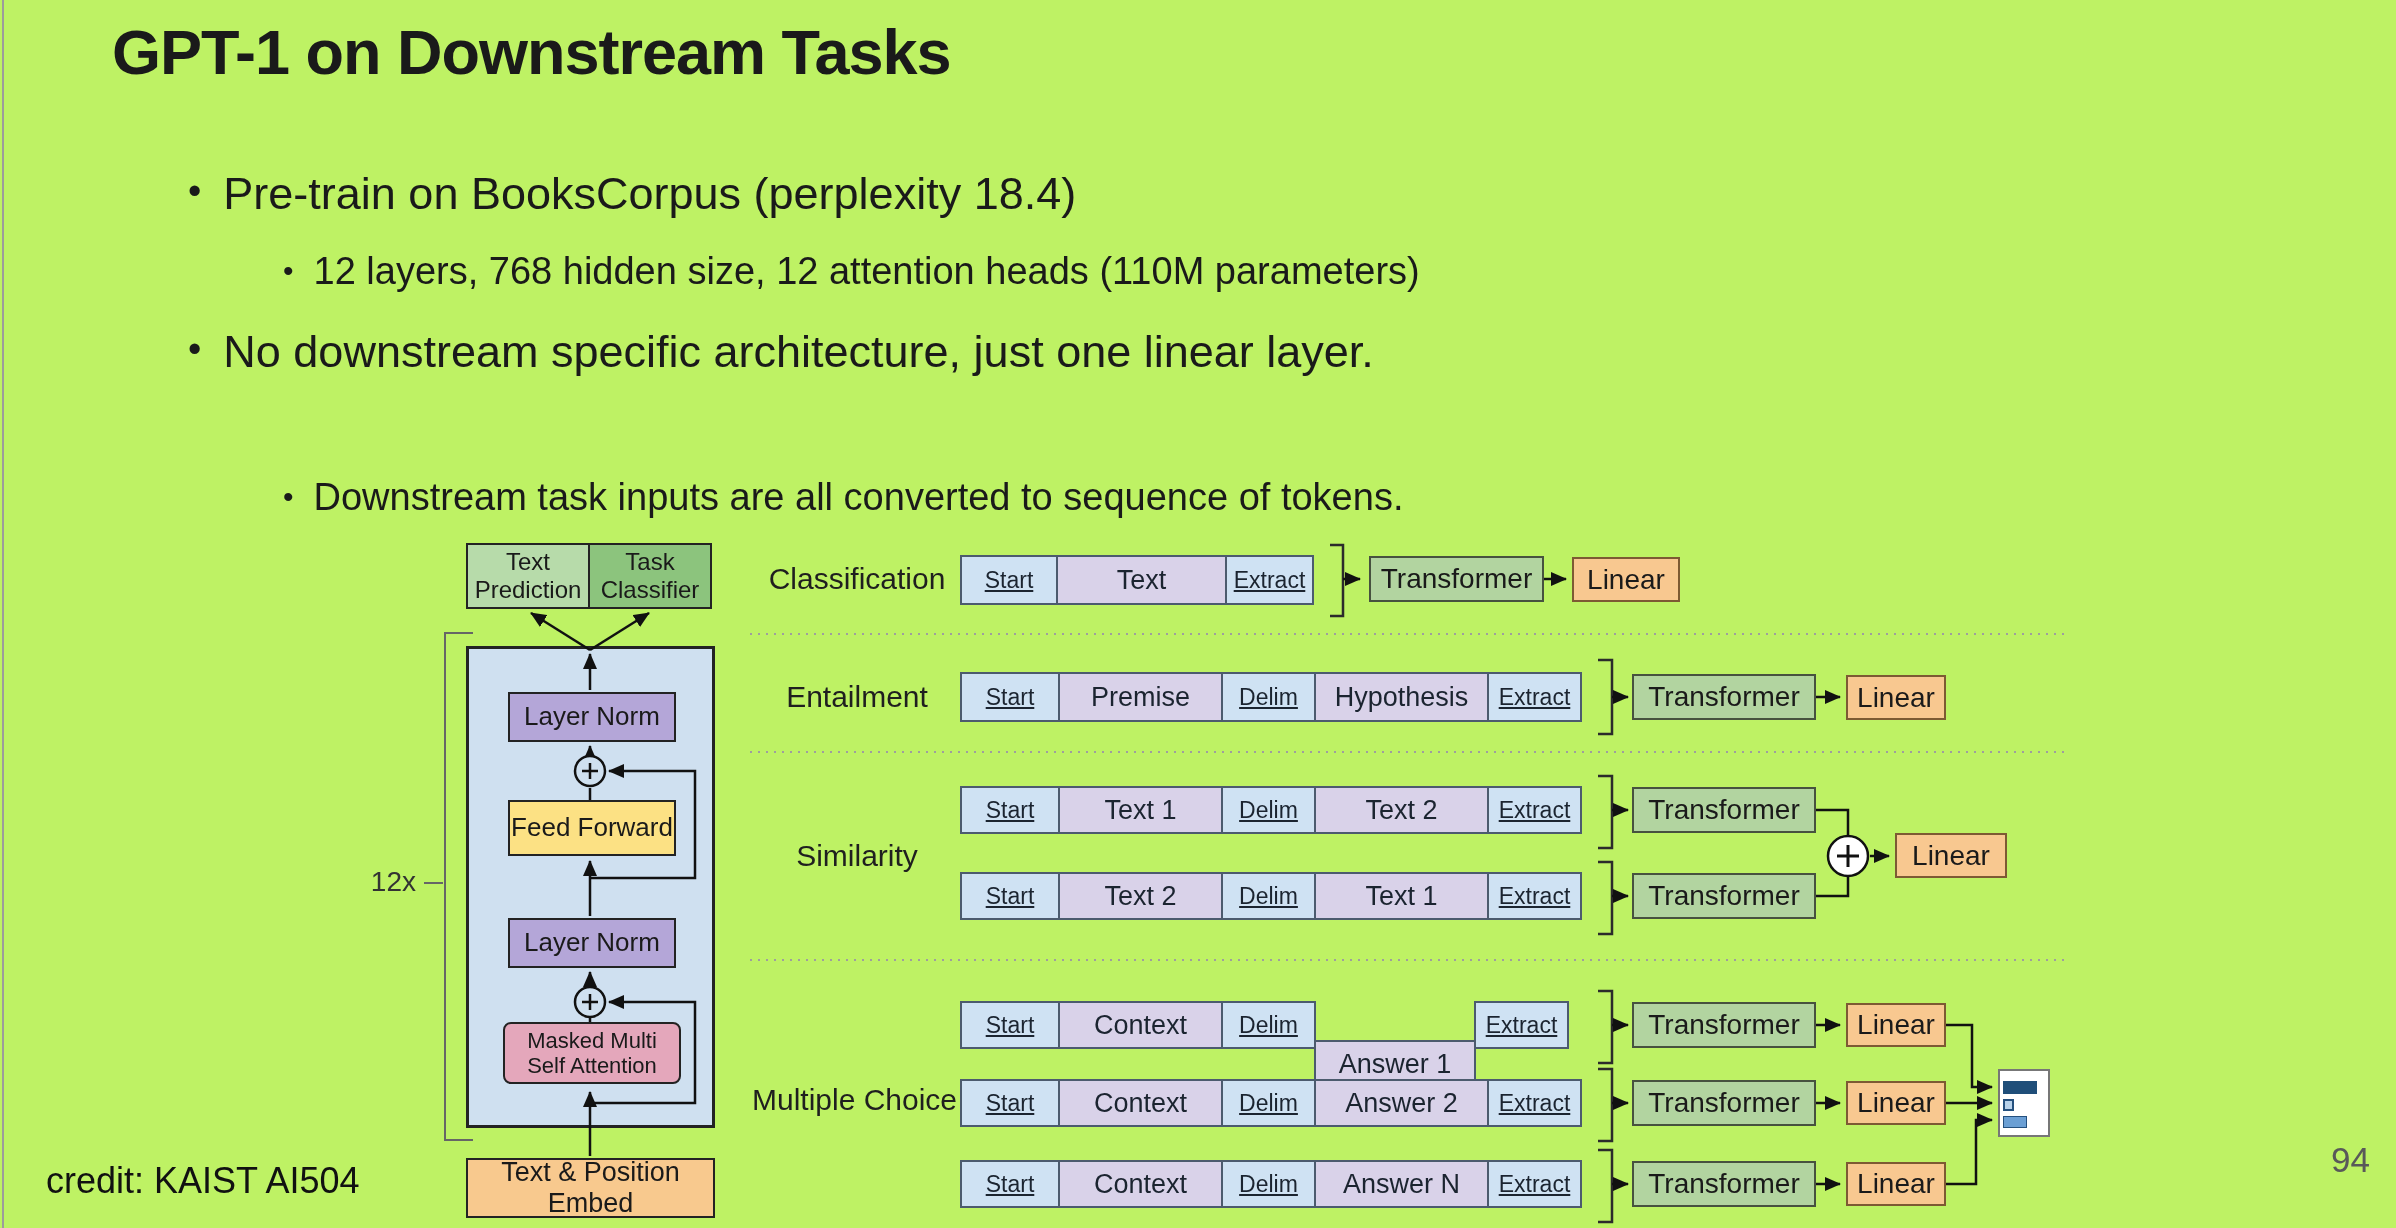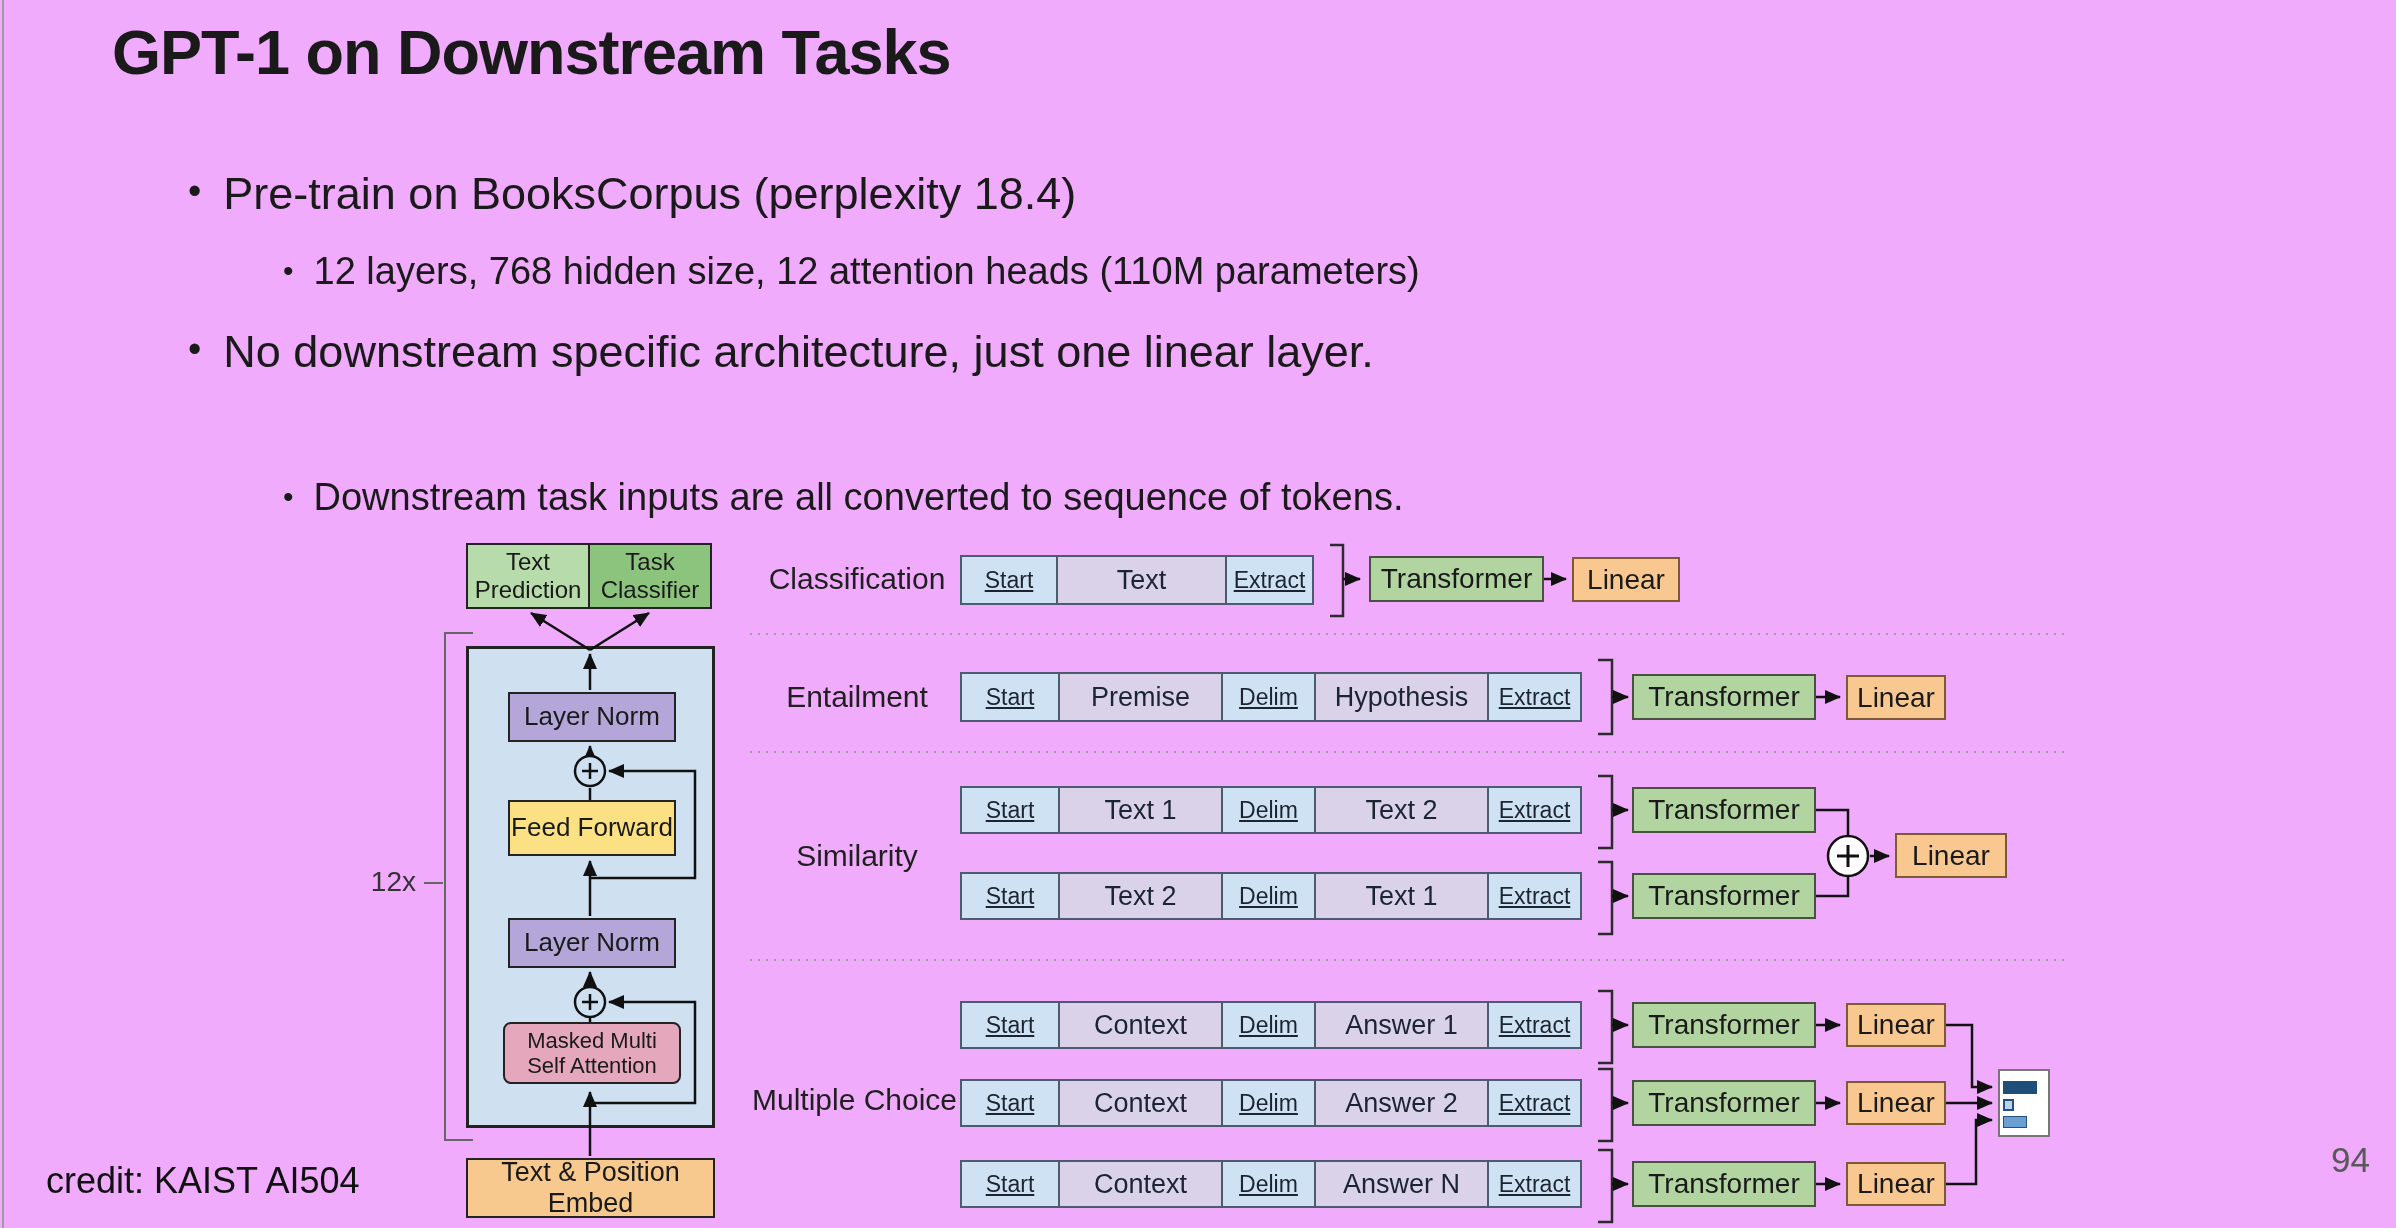--- a/index.html
+++ b/index.html
@@ -1,16 +1,16 @@
 <!DOCTYPE html>
 <html><head>
 <meta charset="utf-8">
 <style>
   html,body{margin:0;padding:0;background:#e8e8e8;}
-  .page{position:relative;width:2396px;height:1228px;background:#f0abfc;overflow:hidden;
+  .page{position:relative;width:2396px;height:1228px;background:#bef264;overflow:hidden;
         font-family:"Liberation Sans",sans-serif;color:#1a1a1a;}
   .abs{position:absolute;box-sizing:border-box;}
   .edge{position:absolute;left:2px;top:0;width:2px;height:1228px;background:#9c9c9c;}
   .title{font-size:63px;font-weight:700;letter-spacing:-1px;white-space:nowrap;}
   .bullet{display:flex;align-items:flex-start;white-space:nowrap;}
   .bullet .dot::before{content:"\2022";}
   .l1{font-size:45px;}
   .l1 .dot{margin-right:22px;font-size:38px;padding-top:2px;}
   .l2{font-size:38px;}
   .l2 .dot{margin-right:20px;font-size:30px;padding-top:4px;}
@@ -201,21 +201,21 @@
     <div class="cell c-purple" style="width:175px;">Text 1</div>
     <div class="cell c-blue tk-sm" style="width:95px;">Extract</div>
   </div>
   <div class="abs box transformer" style="left:1632px;top:873px;width:184px;height:46px;">Transformer</div>
   <div class="abs box linear" style="left:1895px;top:833px;width:112px;height:45px;">Linear</div>
 
   <div class="abs cellrow" style="left:960px;top:1001px;height:48px;">
     <div class="cell c-blue tk-sm" style="width:100px;">Start</div>
     <div class="cell c-purple" style="width:165px;">Context</div>
     <div class="cell c-blue tk-sm" style="width:95px;">Delim</div>
-    <div class="cell c-purple" style="width:175px;">Answer 1</div>
+    <div class="cell c-purple" style="width:162px;margin-top:39px;">Answer 1</div>
     <div class="cell c-blue tk-sm" style="width:95px;">Extract</div>
   </div>
   <div class="abs box transformer" style="left:1632px;top:1002px;width:184px;height:46px;">Transformer</div>
   <div class="abs box linear" style="left:1846px;top:1003px;width:100px;height:44px;">Linear</div>
 
   <div class="abs cellrow" style="left:960px;top:1079px;height:48px;">
     <div class="cell c-blue tk-sm" style="width:100px;">Start</div>
     <div class="cell c-purple" style="width:165px;">Context</div>
     <div class="cell c-blue tk-sm" style="width:95px;">Delim</div>
     <div class="cell c-purple" style="width:175px;">Answer 2</div>

